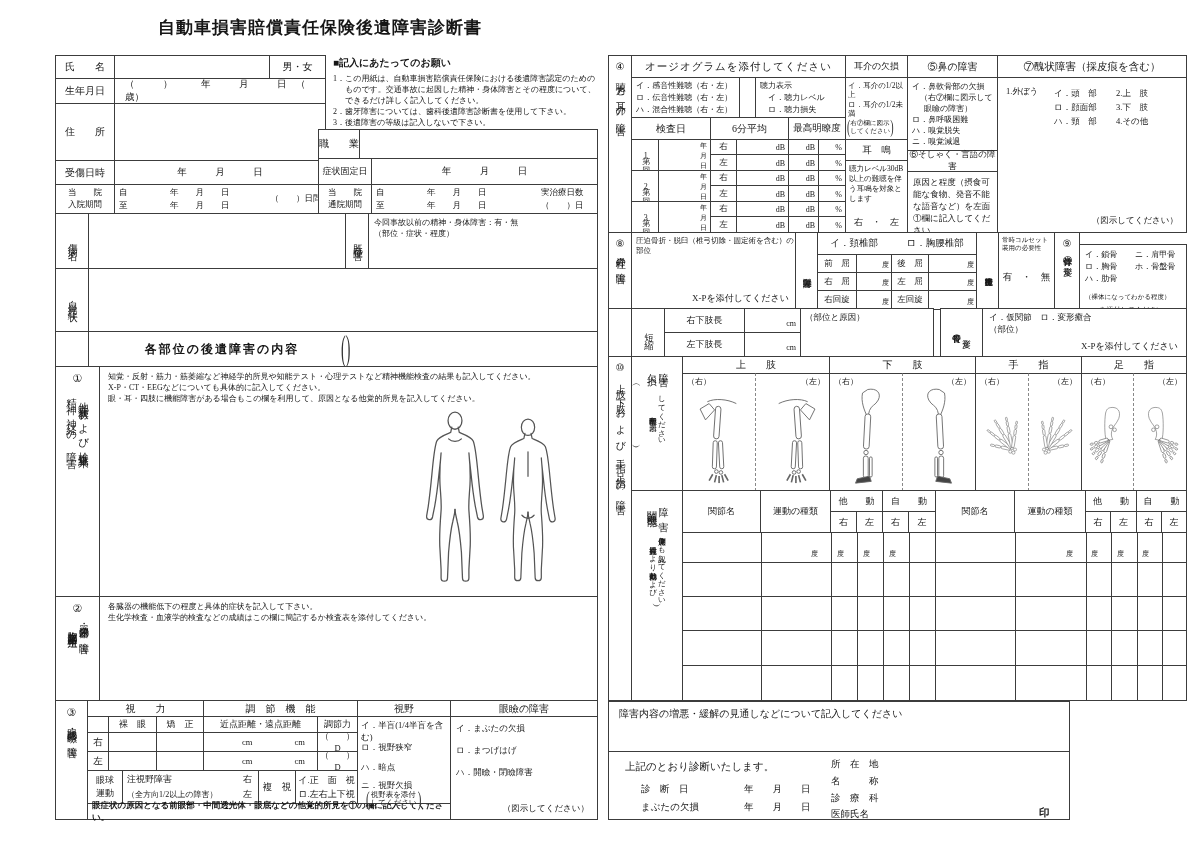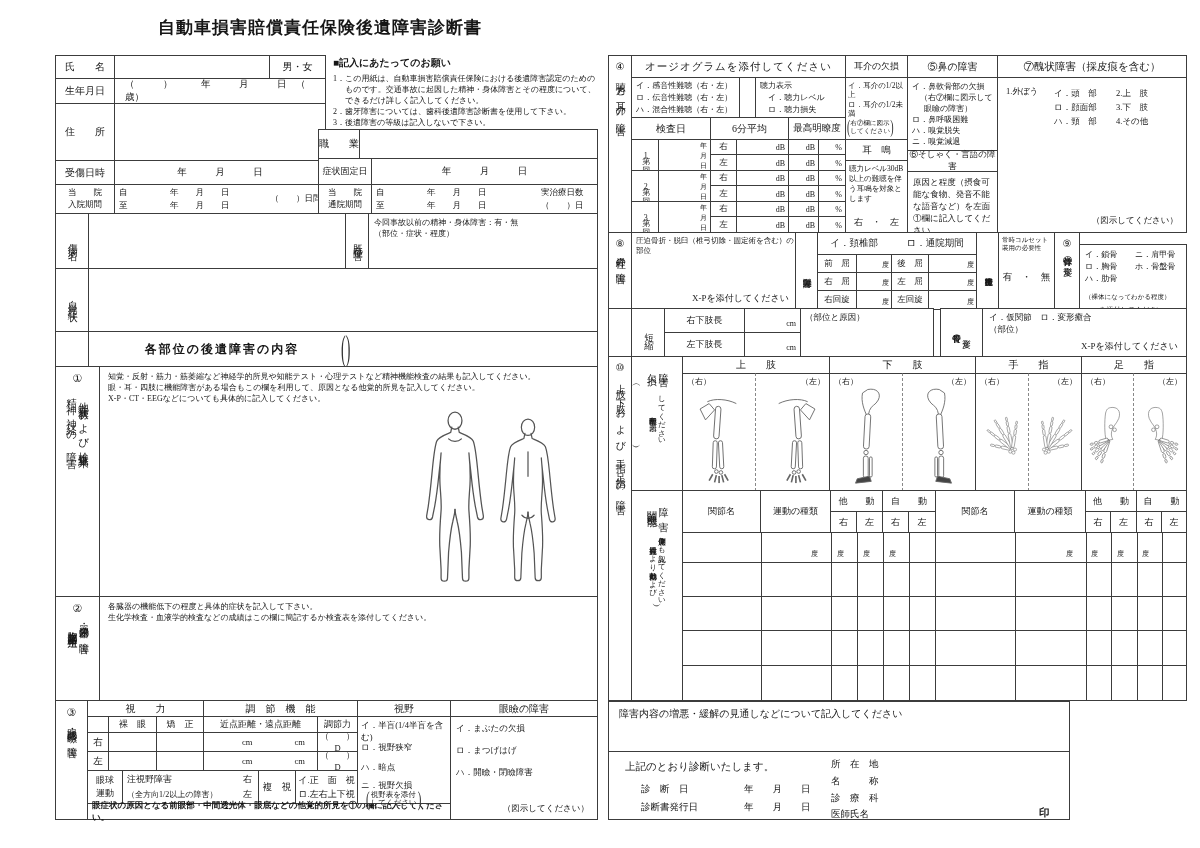--- a/index.html
+++ b/index.html
@@ -224,22 +224,22 @@
 <div class="c seclab" style="left:55px;top:366px;width:45px;height:231px">
   <div class="f11">①</div>
   <div class="vwrap" style="margin-top:4px">
     <div class="v f105" style="letter-spacing:7px">精神・神経の障害</div>
     <div class="v f105" style="letter-spacing:2px">他覚症状および検査結果</div>
   </div>
 </div>
 <div class="c" style="left:99px;top:366px;width:499px;height:231px">
   <div class="n f8" style="left:8px;top:4px;width:484px;line-height:11px">
     <div>知覚・反射・筋力・筋萎縮など神経学的所見や知能テスト・心理テストなど精神機能検査の結果も記入してください。</div>
+    <div>X-P・CT・EEGなどについても具体的に記入してください。</div>
     <div>眼・耳・四肢に機能障害がある場合もこの欄を利用して、原因となる他覚的所見を記入してください。</div>
-    <div>X-P・CT・EEGなどについても具体的に記入してください。</div>
   </div>
 </div>
 <svg class="n" style="left:417px;top:410px" width="76" height="184" viewBox="0 0 64 172">
     <use href="#sym-bodyf"></use>
   </svg>
 <svg class="n" style="left:494px;top:417px" width="68" height="176" viewBox="0 0 64 172">
     <use href="#sym-bodyb"></use>
   </svg>
 
 <div class="c seclab" style="left:55px;top:596px;width:45px;height:105px">
@@ -487,21 +487,21 @@
   <div class="f10">⑧</div>
   <div class="v f10" style="margin-top:1px;letter-spacing:1px">脊柱の障害</div>
 </div>
 <div class="c" style="left:631px;top:232px;width:165px;height:77px">
   <div class="n f75" style="left:4px;top:3px">圧迫骨折・脱臼（椎弓切除・固定術を含む）の部位</div>
   <div class="n f9" style="right:6px;bottom:3px">X-Pを添付してください</div>
 </div>
 <div class="c ctr" style="left:795px;top:232px;width:23px;height:77px">
     <div class="v f9">運動障害</div>
   </div>
-<div class="c ctr f95" style="left:817px;top:232px;width:160px;height:23px">イ．頚椎部　　　ロ．通院期間</div>
+<div class="c ctr f95" style="left:817px;top:232px;width:160px;height:23px">イ．頚椎部　　　ロ．胸腰椎部</div>
 <div class="c ctr f85" style="left:817px;top:254px;width:40px;height:19px">前　屈</div>
 <div class="c" style="left:856px;top:254px;width:36px;height:19px">
     <span class="n f7" style="right:2px;bottom:2px">度</span>
   </div>
 <div class="c ctr f85" style="left:891px;top:254px;width:38px;height:19px">後　屈</div>
 <div class="c" style="left:928px;top:254px;width:49px;height:19px">
     <span class="n f7" style="right:2px;bottom:2px">度</span>
   </div>
 <div class="c ctr f85" style="left:817px;top:272px;width:40px;height:19px">右　屈</div>
 <div class="c" style="left:856px;top:272px;width:36px;height:19px">
@@ -700,20 +700,20 @@
 </div>
 
 <div class="c" style="left:608px;top:701px;width:462px;height:51px">
   <div class="n f10" style="left:10px;top:5px">障害内容の増悪・緩解の見通しなどについて記入してください</div>
 </div>
 
 <div class="c" style="left:608px;top:751px;width:462px;height:69px">
   <div class="n f105" style="left:16px;top:8px">上記のとおり診断いたします。</div>
   <div class="n f95" style="left:32px;top:31px">診　断　日</div>
   <div class="n f95" style="left:135px;top:31px">年　　月　　日</div>
-  <div class="n f95" style="left:32px;top:49px">診断書発行日</div>
+  <div class="n f95" style="left:32px;top:49px">まぶたの欠損</div>
   <div class="n f95" style="left:135px;top:49px">年　　月　　日</div>
   <div class="n f95" style="left:222px;top:6px">所　在　地</div>
   <div class="n f95" style="left:222px;top:23px">名　　　称</div>
   <div class="n f95" style="left:222px;top:40px">診　療　科</div>
   <div class="n f95" style="left:222px;top:56px">医師氏名</div>
   <div class="n f105 b" style="left:430px;top:54px">印</div>
 </div>
 
 </body></html>

